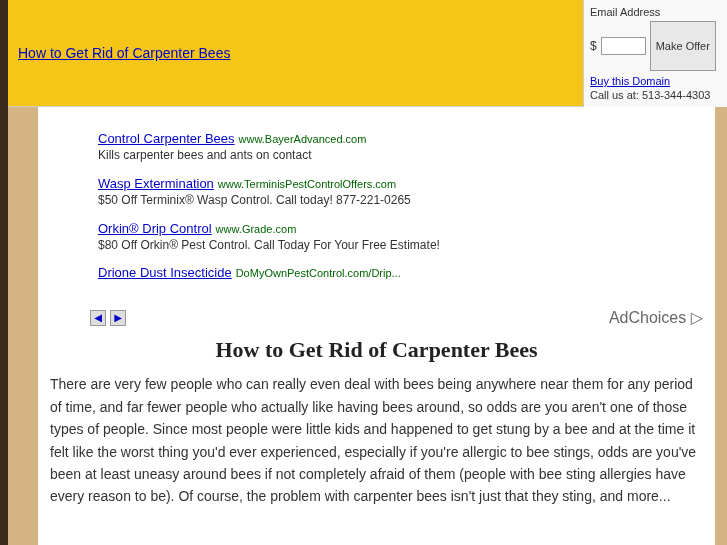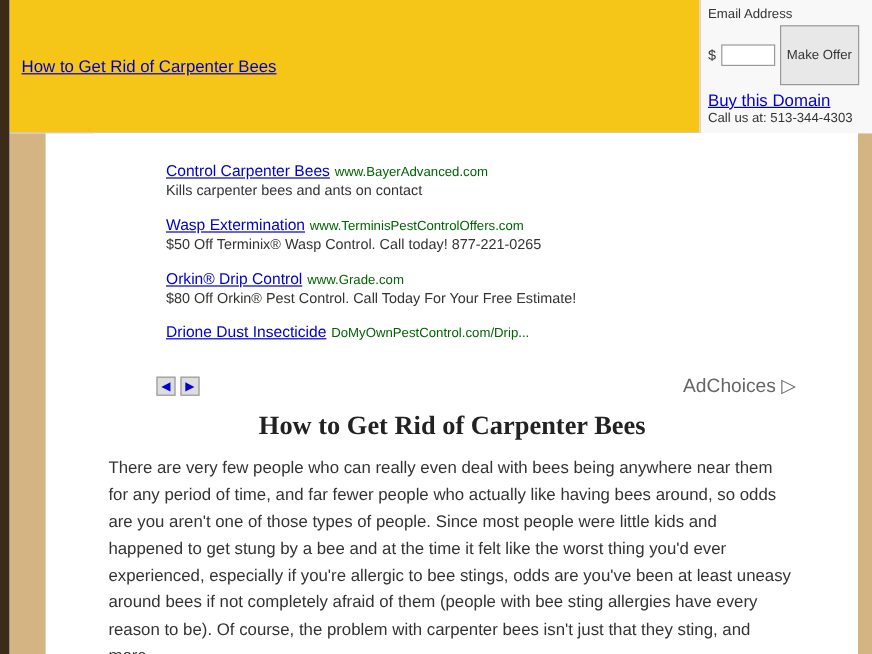--- a/index.html
+++ b/index.html
@@ -87,37 +87,36 @@
       border: 1px solid #999;
       font-size: 11px;
       padding: 18px 5px;
       cursor: pointer;
       color: #333;
     }
 
     .buy-domain-link {
       color: #00c;
       text-decoration: underline;
-      font-size: 14px;
+      font-size: 11px;
       display: block;
       margin-bottom: 2px;
       cursor: pointer;
     }
 
     .call-us {
       font-size: 11px;
       color: #333;
     }
 
     
     .content-area {
       display: flex;
       flex: 1;
       overflow: hidden;
-      gap: 40px;
     }
 
     
     .left-sidebar {
       width: 30px;
       background: #d4b483;
       flex-shrink: 0;
     }
 
     

